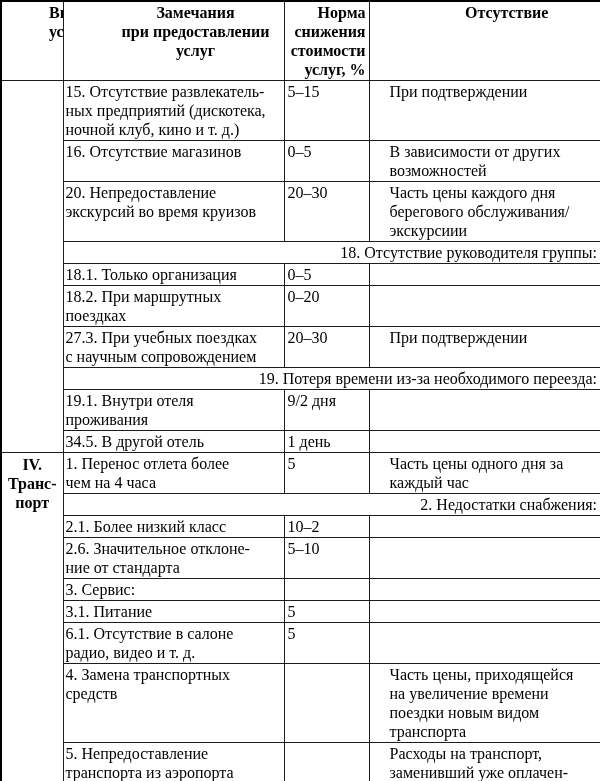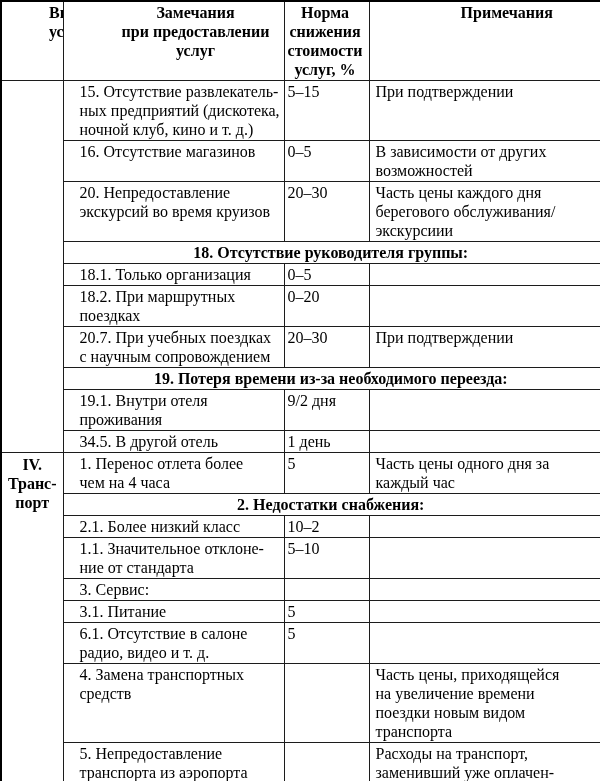--- a/index.html
+++ b/index.html
@@ -26,45 +26,44 @@
     padding: 1px 3px;
     white-space: pre-line;
     overflow: hidden;
   }
   .doc-table th {
     font-weight: bold;
     text-align: center;
     padding-left: 47px;
   }
   .doc-table th.norm-head {
-    text-align: center;
+    text-align: right;
     padding-left: 0;
     margin-top: 12px;
   }
   td.service-cell {
     font-weight: bold;
     text-align: center;
     padding-top: 2px;
   }
   td.remark-cell {
     text-align: left;
-    padding-left: 16px;
+    padding-left: 2px;
     padding-right: 2px;
   }
   td.norm-cell {
     text-align: left;
   }
   td.note-cell {
     text-align: left;
-    padding-left: 6px;
+    padding-left: 20px;
   }
   td.span-cell {
-    text-align: center;
+    text-align: right;
     padding-left: 1px;
-    font-weight: bold;
   }
 </style>
 </head>
 <body>
 
 <table class="doc-table">
   <colgroup>
     <col style="width:62px">
     <col style="width:221px">
     <col style="width:85px">
@@ -73,21 +72,21 @@
   <thead>
     <tr>
       <th>Вид
 услуги</th>
       <th>Замечания
 при предоставлении услуг</th>
       <th class="norm-head">Норма
 снижения
 стоимости
 услуг, %</th>
-      <th>Примечания</th>
+      <th>Отсутствие</th>
     </tr>
   </thead>
   <tbody>
     <tr>
       <td class="service-cell" rowspan="10"></td>
       <td class="remark-cell">15. Отсутствие развлекатель-
 ных предприятий (дискотека,
 ночной клуб, кино и т. д.)</td>
       <td class="norm-cell">5–15</td>
       <td class="note-cell">При подтверждении</td>
@@ -114,21 +113,21 @@
       <td class="norm-cell">0–5</td>
       <td class="note-cell"></td>
     </tr>
     <tr>
       <td class="remark-cell">18.2. При маршрутных
 поездках</td>
       <td class="norm-cell">0–20</td>
       <td class="note-cell"></td>
     </tr>
     <tr>
-      <td class="remark-cell">20.7. При учебных поездках
+      <td class="remark-cell">27.3. При учебных поездках
 с научным сопровождением</td>
       <td class="norm-cell">20–30</td>
       <td class="note-cell">При подтверждении</td>
     </tr>
     <tr>
       <td class="span-cell" colspan="3">19. Потеря времени из-за необходимого переезда:</td>
     </tr>
     <tr>
       <td class="remark-cell">19.1. Внутри отеля
 проживания</td>
@@ -152,21 +151,21 @@
     </tr>
     <tr>
       <td class="span-cell" colspan="3">2. Недостатки снабжения:</td>
     </tr>
     <tr>
       <td class="remark-cell">2.1. Более низкий класс</td>
       <td class="norm-cell">10–2</td>
       <td class="note-cell"></td>
     </tr>
     <tr>
-      <td class="remark-cell">1.1. Значительное отклоне-
+      <td class="remark-cell">2.6. Значительное отклоне-
 ние от стандарта</td>
       <td class="norm-cell">5–10</td>
       <td class="note-cell"></td>
     </tr>
     <tr>
       <td class="remark-cell">3. Сервис:</td>
       <td class="norm-cell"></td>
       <td class="note-cell"></td>
     </tr>
     <tr>

